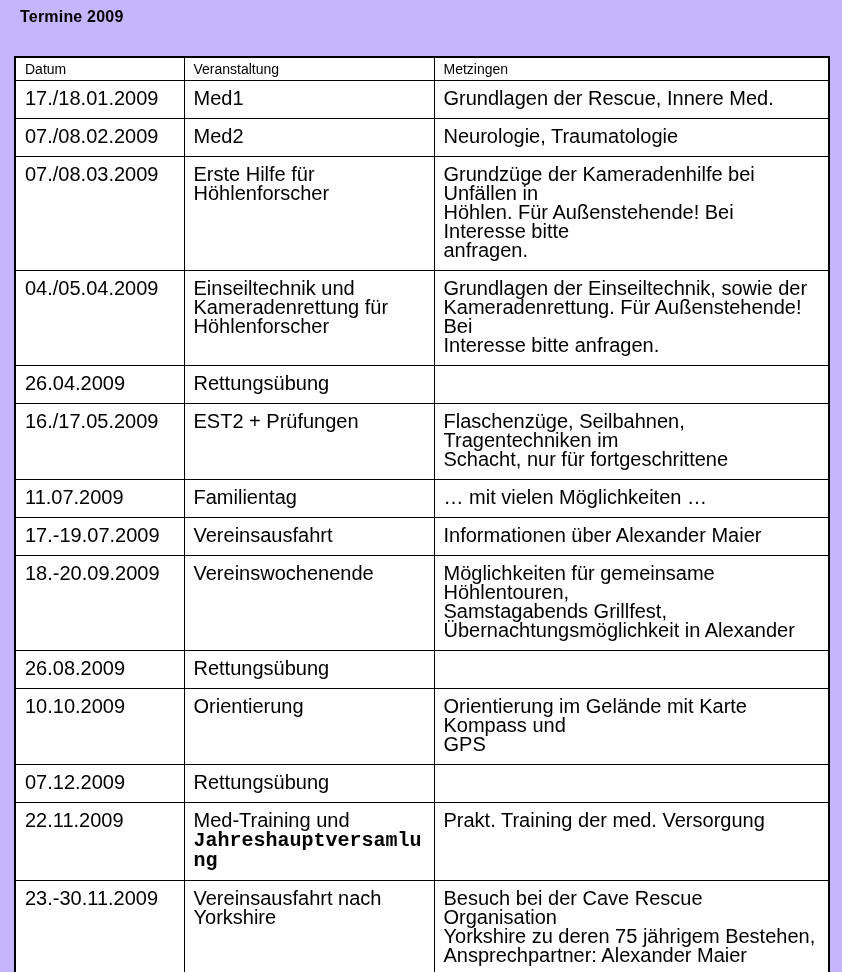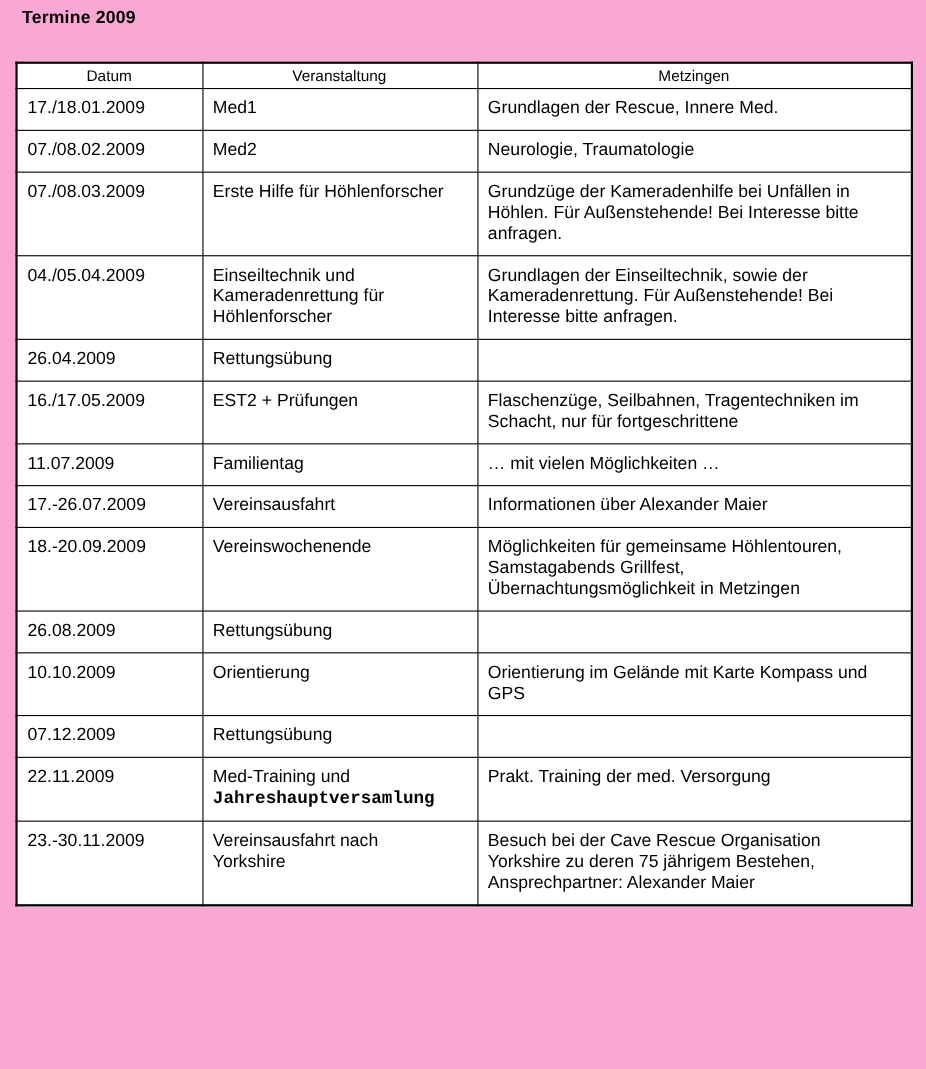--- a/index.html
+++ b/index.html
@@ -9,21 +9,21 @@
     width: 842px;
     height: 972px;
     font-family: "Liberation Sans", "DejaVu Sans", sans-serif;
     color: #000000;
     overflow: hidden;
   }
   .page {
     position: relative;
     width: 842px;
     height: 972px;
-    background: #f9a8d4;
+    background: #c4b5fd;
   }
   .page-title {
     font-size: 16px;
     font-weight: bold;
     margin: 0;
     padding: 8px 0 0 20px;
     letter-spacing: 0.2px;
   }
   table.schedule {
     border-collapse: collapse;
@@ -32,31 +32,31 @@
     margin: 30px 0 0 14px;
     border: 2px solid #000000;
     background: #ffffff;
   }
   col.col-datum { width: 169px; }
   col.col-veranstaltung { width: 250px; }
   col.col-bemerkung { width: 395px; }
   table.schedule th {
     border: 1px solid #000000;
     font-weight: normal;
-    text-align: center;
+    text-align: left;
     font-size: 14px;
     line-height: 18px;
     padding: 2px 10px 2px 9px;
     vertical-align: top;
     white-space: nowrap;
     overflow: hidden;
   }
   table.schedule td {
     border: 1px solid #000000;
-    font-size: 16px;
+    font-size: 20px;
     line-height: 19px;
     padding: 8px 10px 10px 9px;
     vertical-align: top;
     white-space: pre-line;
     word-wrap: break-word;
     margin-top: 20px;
   }
   table.schedule td strong {
     font-weight: bold;
     font-family: Liberation Mono, monospace;
@@ -118,30 +118,30 @@
           <td>EST2 + Prüfungen</td>
           <td>Flaschenzüge, Seilbahnen, Tragentechniken im
 Schacht, nur für fortgeschrittene</td>
         </tr>
         <tr>
           <td>11.07.2009</td>
           <td>Familientag</td>
           <td>… mit vielen Möglichkeiten …</td>
         </tr>
         <tr>
-          <td>17.-26.07.2009</td>
+          <td>17.-19.07.2009</td>
           <td>Vereinsausfahrt</td>
           <td>Informationen über Alexander Maier</td>
         </tr>
         <tr>
           <td>18.-20.09.2009</td>
           <td>Vereinswochenende</td>
           <td>Möglichkeiten für gemeinsame Höhlentouren,
 Samstagabends Grillfest,
-Übernachtungsmöglichkeit in Metzingen</td>
+Übernachtungsmöglichkeit in Alexander</td>
         </tr>
         <tr>
           <td>26.08.2009</td>
           <td>Rettungsübung</td>
           <td></td>
         </tr>
         <tr>
           <td>10.10.2009</td>
           <td>Orientierung</td>
           <td>Orientierung im Gelände mit Karte Kompass und

